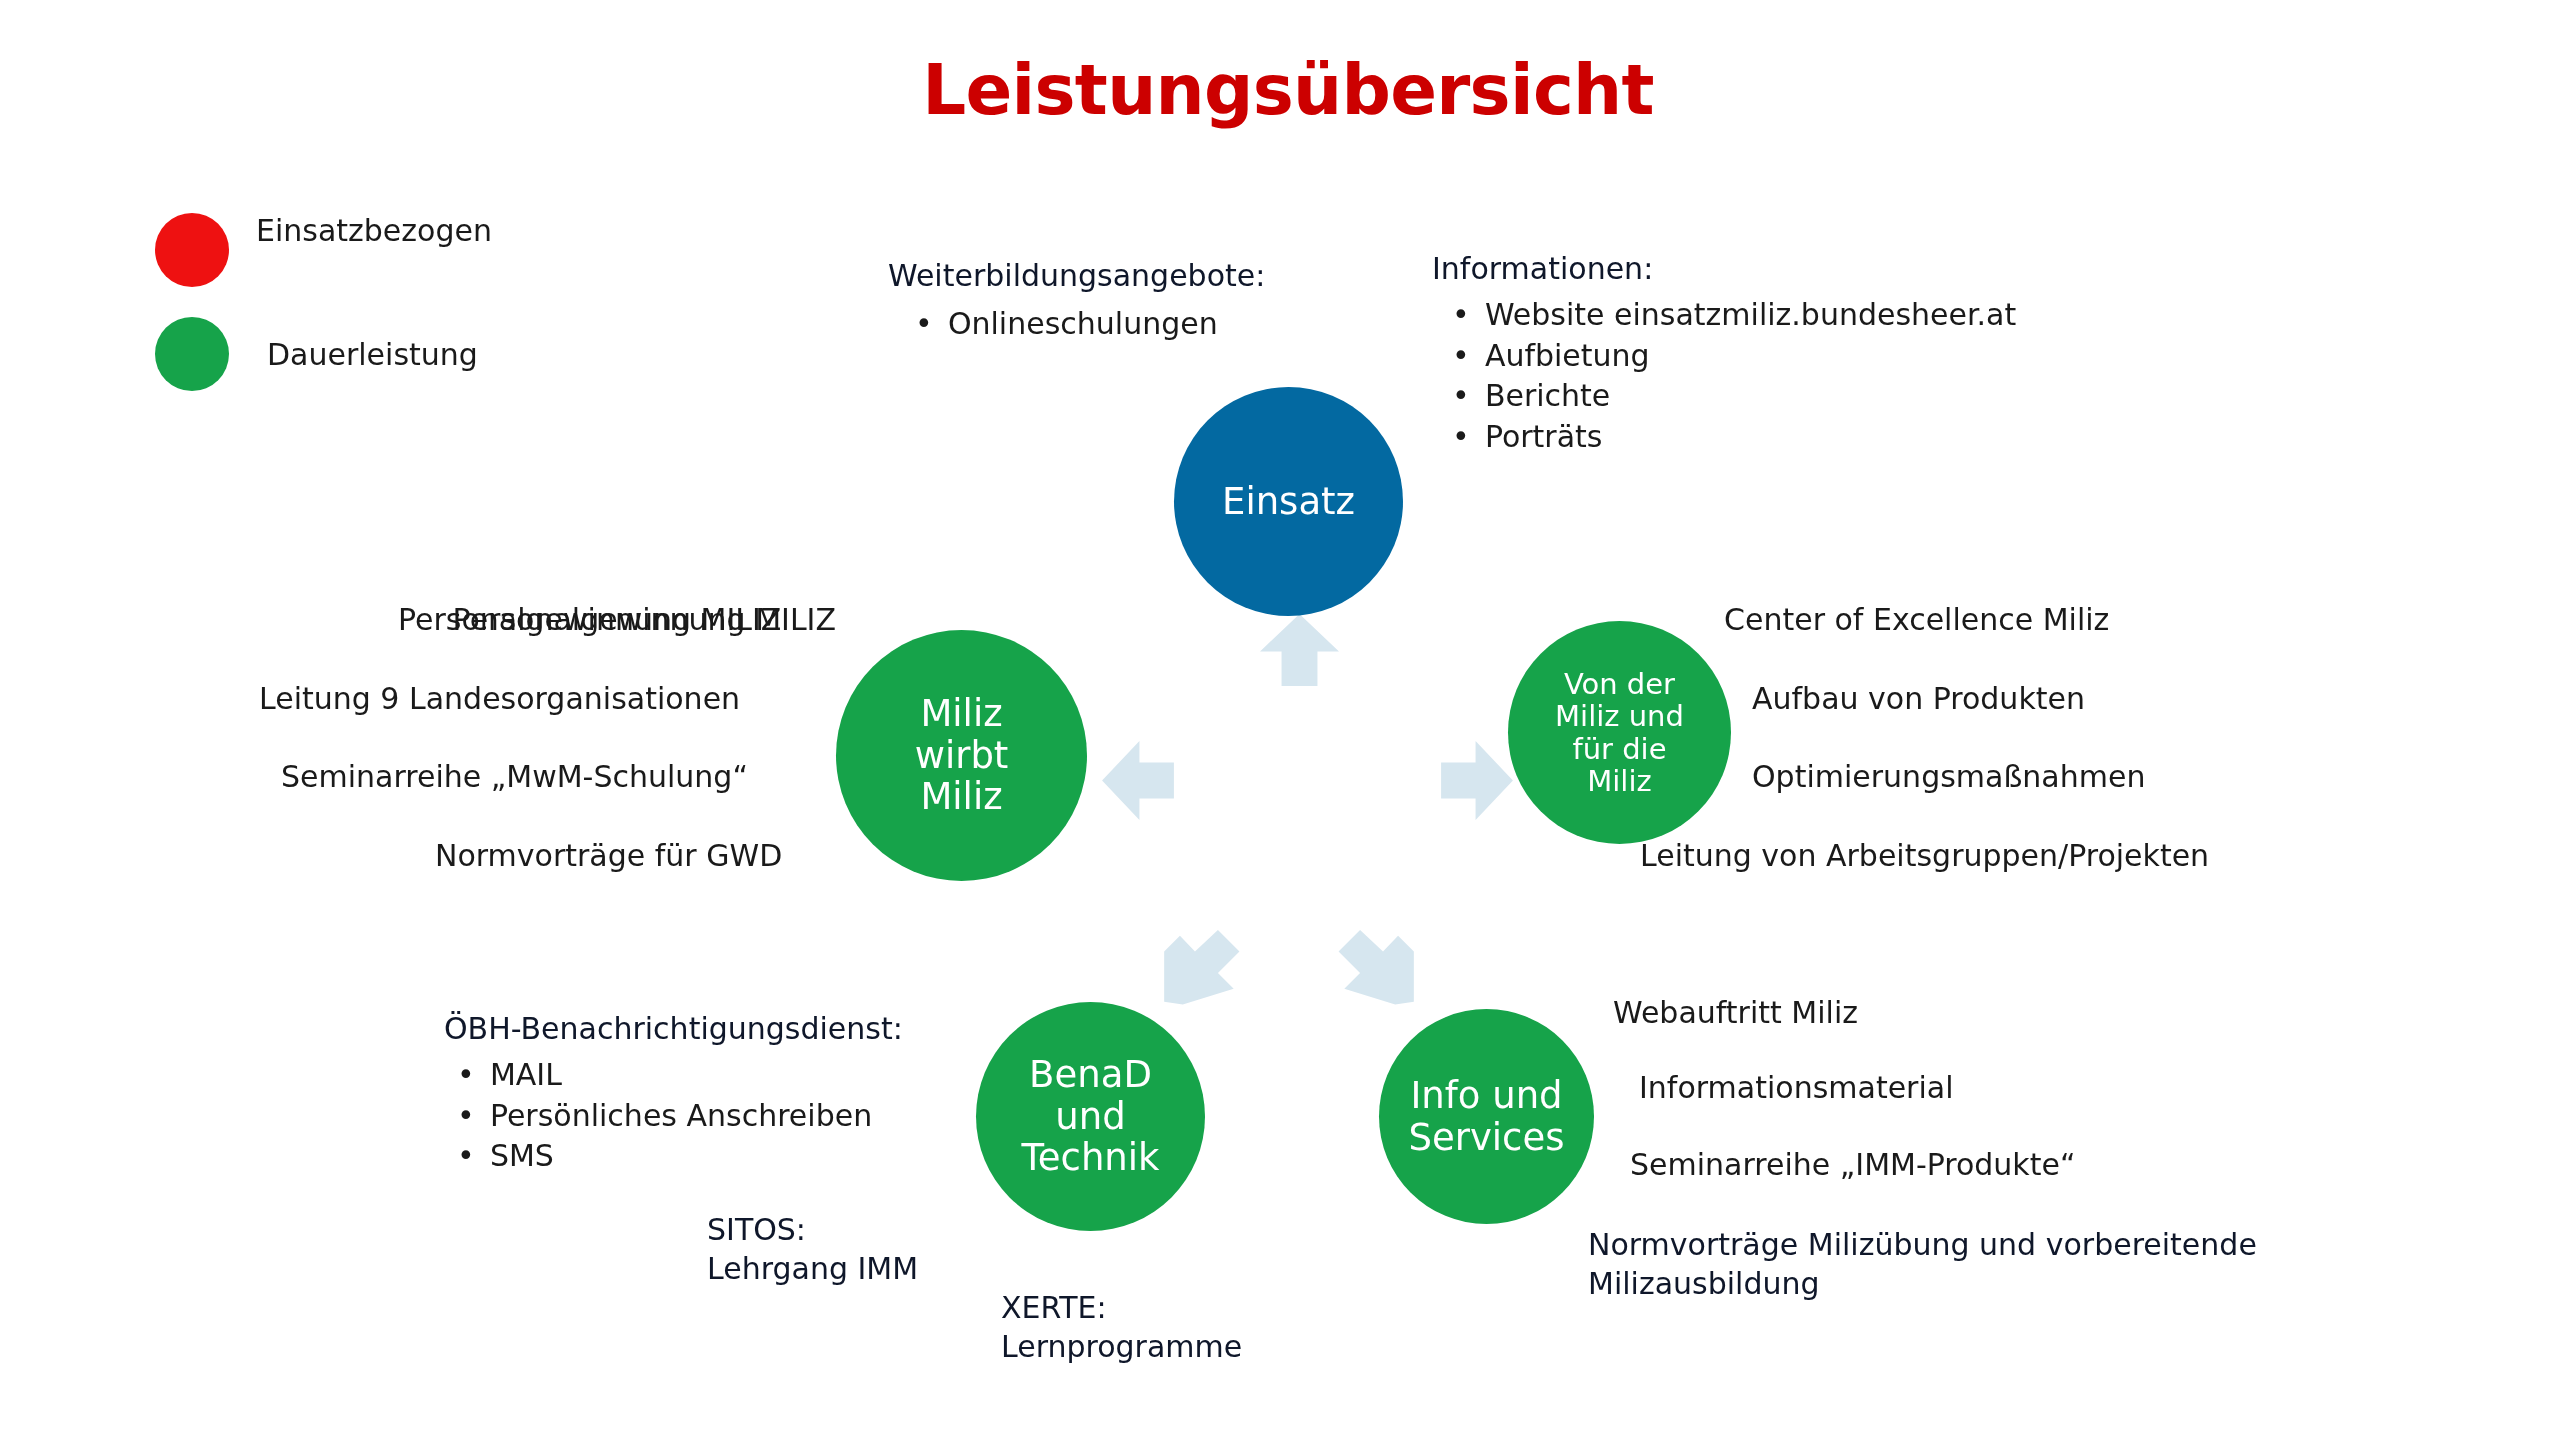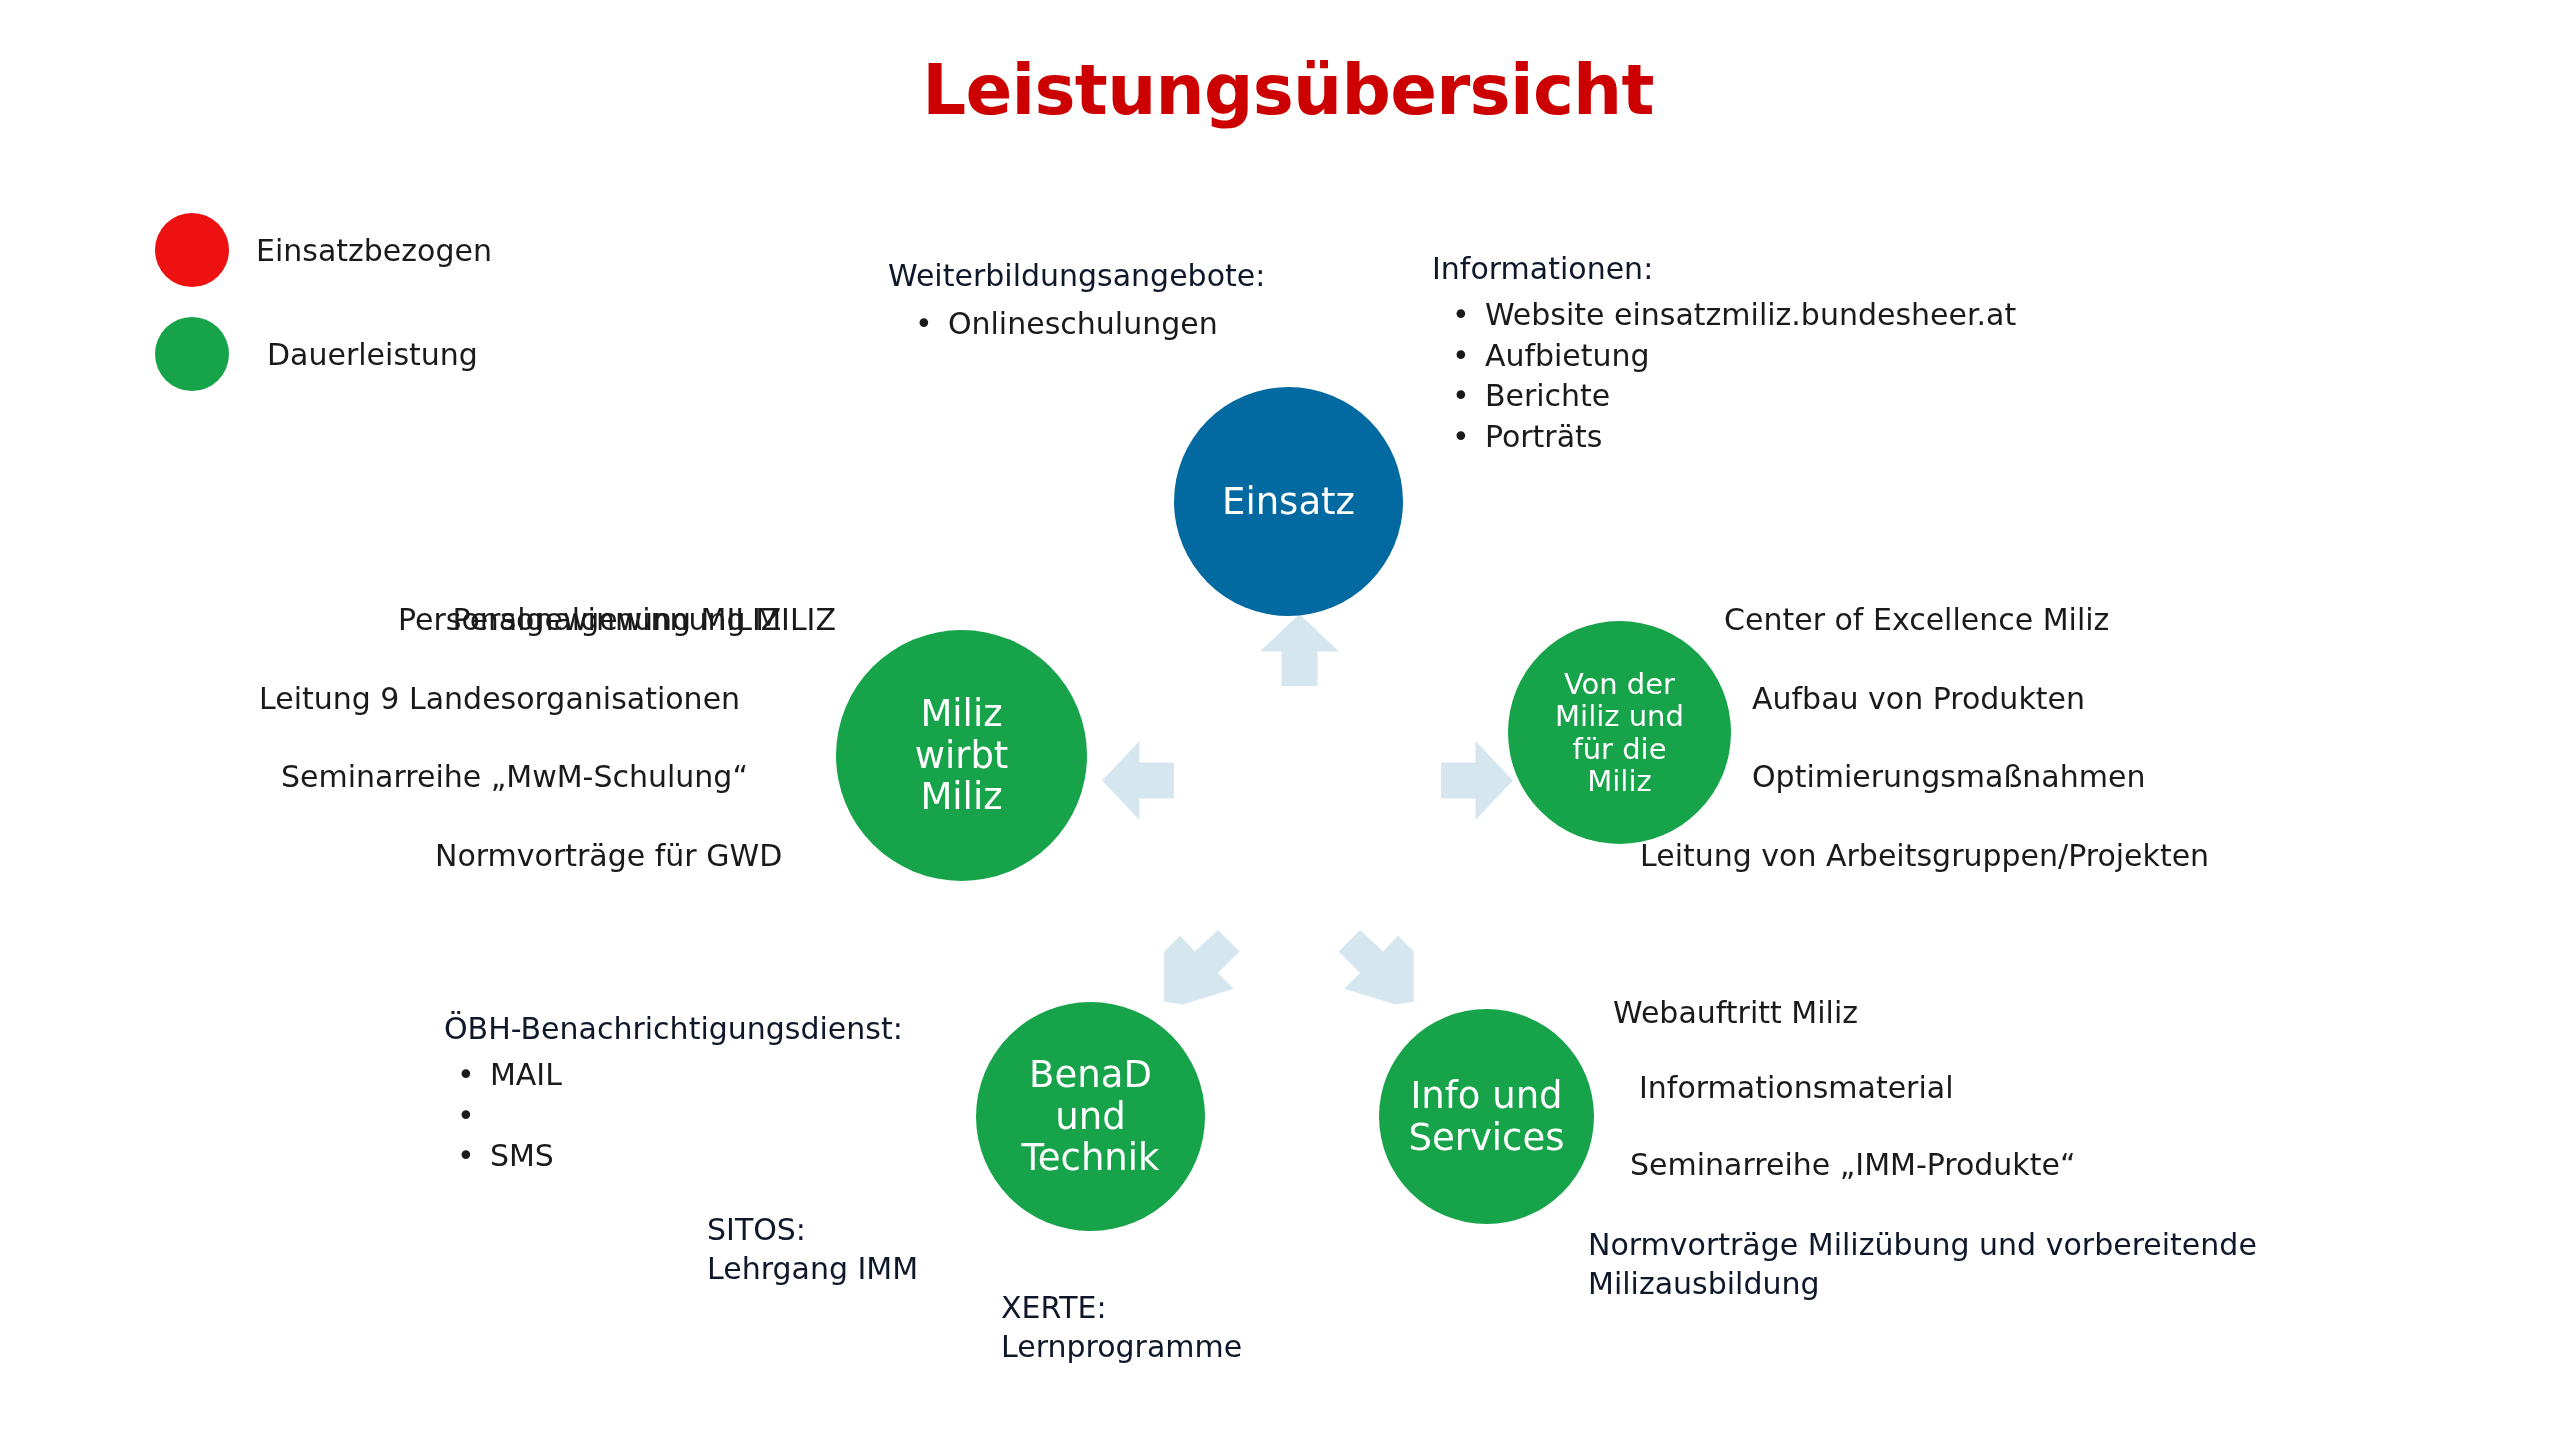--- a/index.html
+++ b/index.html
@@ -95,21 +95,21 @@
   .stack-line { font-size: 30px; line-height: 1.30; white-space: nowrap; }
 </style>
 </head>
 <body>
 
 <div id="stage">
 
   <div id="title" class="abs">Leistungsübersicht</div>
 
   <div class="abs" style="left:155px; top:213px;">
-    <div style="display:flex; align-items:center; gap:27px; margin-bottom:30px;">
+    <div style="display:flex; gap:27px; margin-bottom:30px;">
       <div class="legend-dot red"></div>
       <div class="legend-label">Einsatzbezogen</div>
     </div>
     <div style="display:flex; align-items:center; gap:38px;">
       <div class="legend-dot green"></div>
       <div class="legend-label">Dauerleistung</div>
     </div>
   </div>
 
   <div class="abs arrow" style="left:1260px; top:614px;">
@@ -214,20 +214,21 @@
 
   <div class="abs" style="left:444px; top:1009px;">
     <div class="txt">ÖBH-Benachrichtigungsdienst:</div>
     <ul class="bullet-list" style="margin-top:7.2px; margin-left:13px;">
       <li>
         <span class="bl-dot">•</span>
         <span>MAIL</span>
       </li>
       <li>
         <span class="bl-dot">•</span>
+        <span>Persönliches Anschreiben</span>
       </li>
       <li>
         <span class="bl-dot">•</span>
         <span>SMS</span>
       </li>
     </ul>
   </div>
 
   <div class="abs txt" style="left: 707px; top: 1210px; white-space: pre-line;">SITOS:
 Lehrgang IMM</div>

